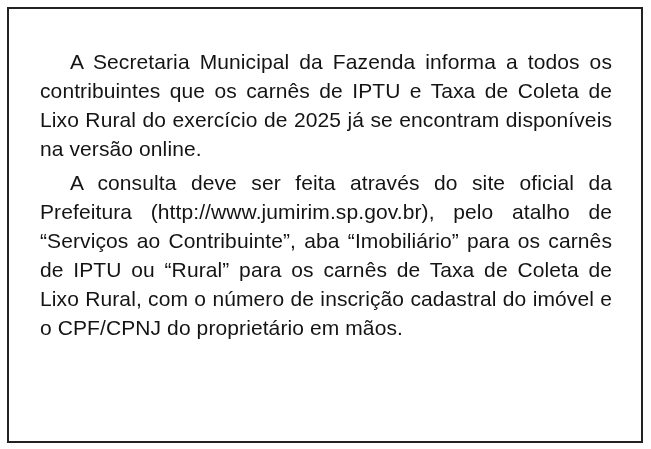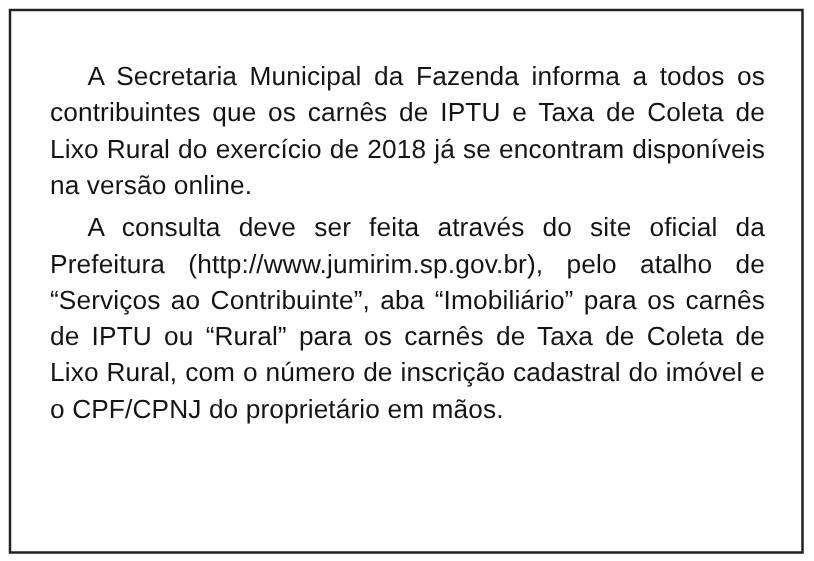--- a/index.html
+++ b/index.html
@@ -32,15 +32,15 @@
     line-height: 29px;
     text-align: justify;
     text-indent: 30px;
     letter-spacing: 0.1px;
   }
 </style>
 </head>
 <body>
 
 <div class="notice-frame">
-  <p class="notice-paragraph">A Secretaria Municipal da Fazenda informa a todos os contribuintes que os carnês de IPTU e Taxa de Coleta de Lixo Rural do exercício de 2018 já se encontram disponíveis na versão online.</p>
+  <p class="notice-paragraph">A Secretaria Municipal da Fazenda informa a todos os contribuintes que os carnês de IPTU e Taxa de Coleta de Lixo Rural do exercício de 2025 já se encontram disponíveis na versão online.</p>
   <p class="notice-paragraph">A consulta deve ser feita através do site oficial da Prefeitura (http://www.jumirim.sp.gov.br), pelo atalho de “Serviços ao Contribuinte”, aba “Imobiliário” para os carnês de IPTU ou “Rural” para os carnês de Taxa de Coleta de Lixo Rural, com o número de inscrição cadastral do imóvel e o CPF/CPNJ do proprietário em mãos.</p>
 </div>
 
 </body></html>

